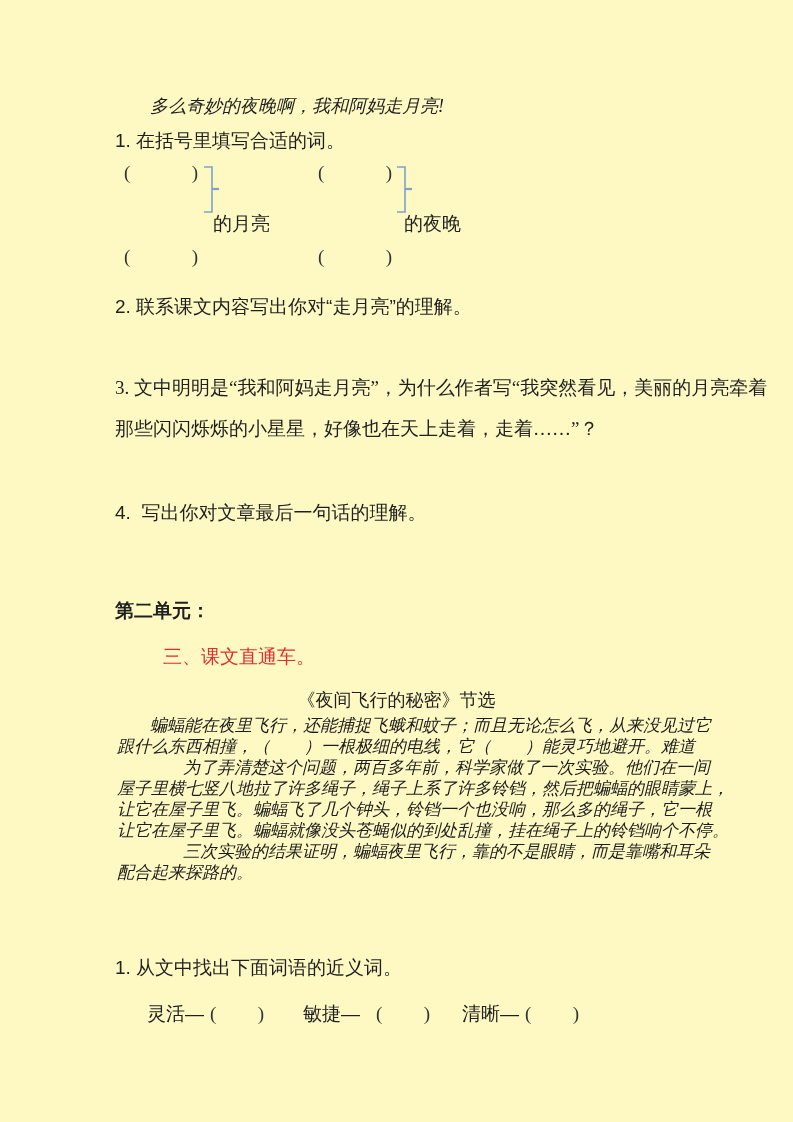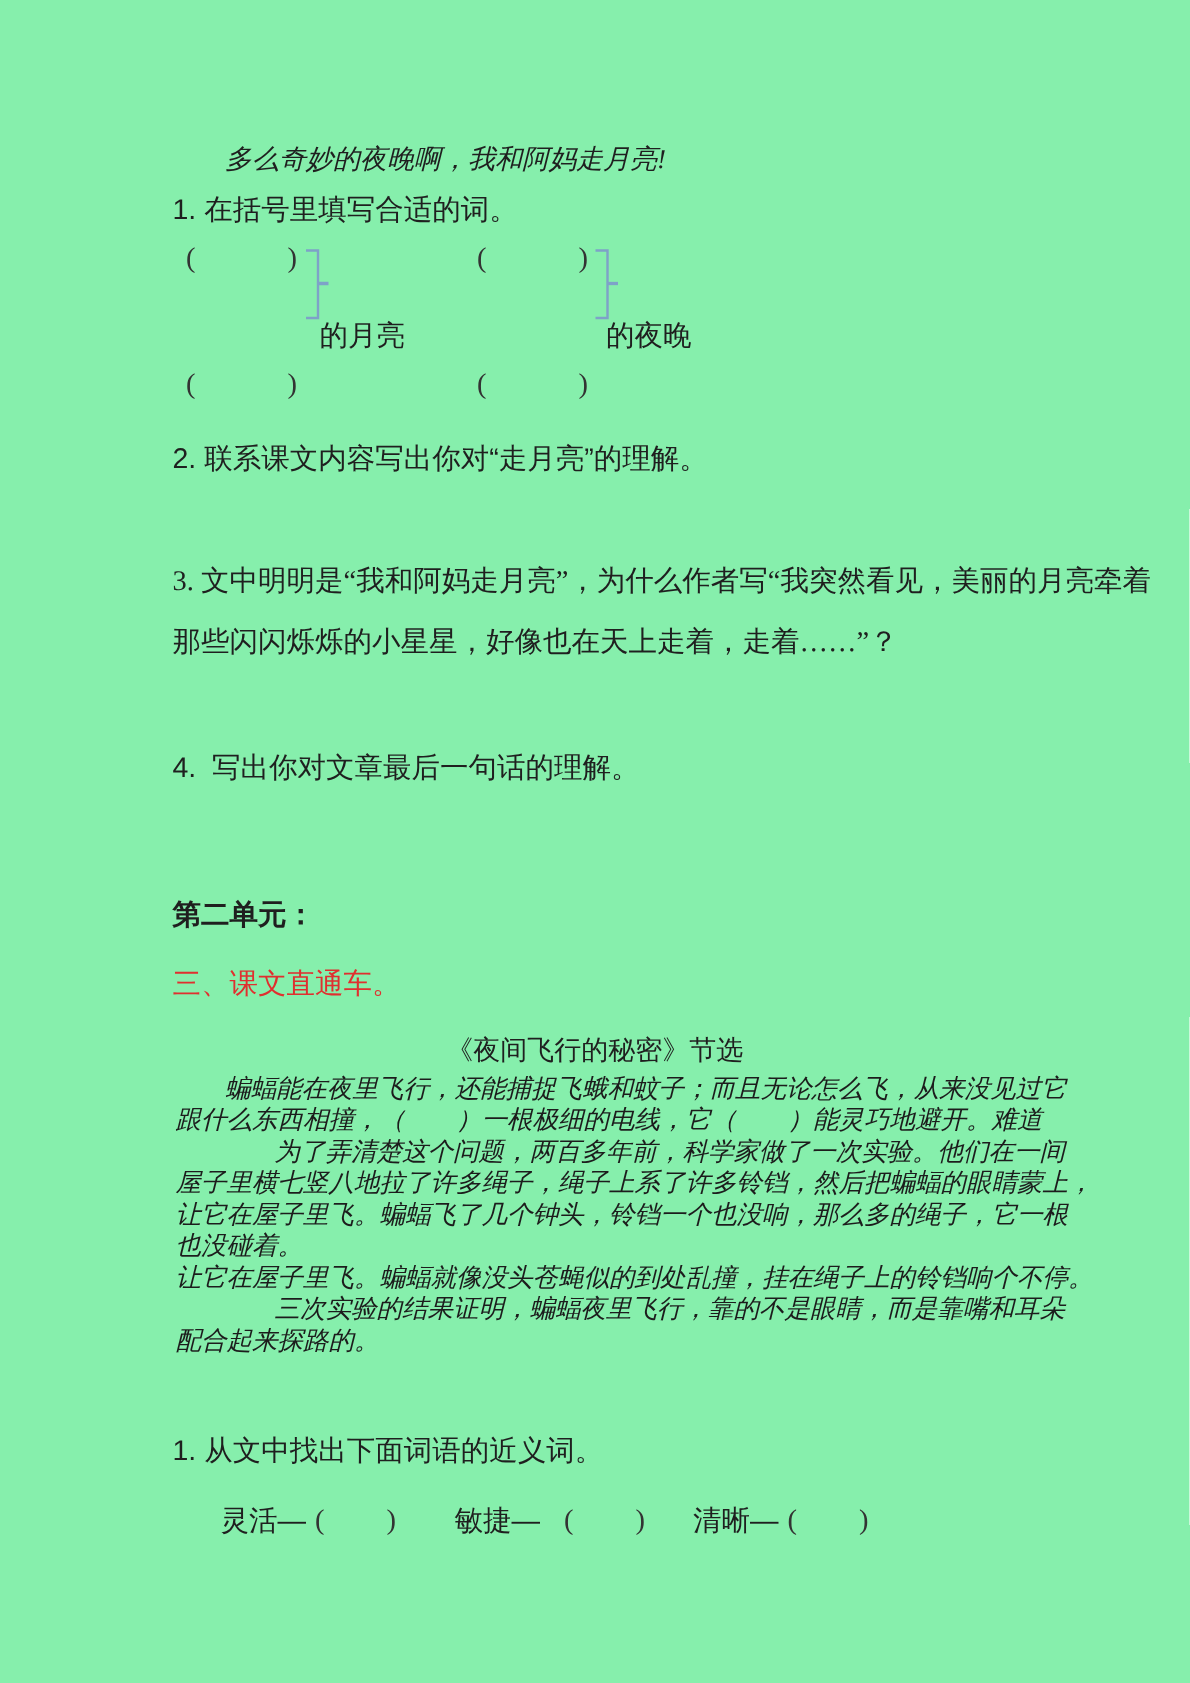--- a/index.html
+++ b/index.html
@@ -1,24 +1,24 @@
 <!DOCTYPE html>
 <html><head>
 <meta charset="utf-8">
 <style>
   html,body{margin:0;padding:0;background:#ffffff;}
-  .page{position:relative;width:793px;height:1122px;background:#86efac;overflow:hidden;
+  .page{position:relative;width:793px;height:1122px;background:#fef9c3;overflow:hidden;
         font-family:"Liberation Sans",sans-serif;color:#1f1f1f;}
   .abs{position:absolute;white-space:pre;}
   .kai{font-family:"Liberation Serif",serif;font-style:italic;}
   .hei{font-family:"Liberation Sans",sans-serif;font-style:normal;}
   .q{font-size:19px;line-height:24px;color:#1f1f1f;}
   .intro{font-size:18px;color:#1f1f1f;}
   .bold{font-weight:bold;}
-  .red{color:#e02f2f;}
+  .red{color:#e02f2f;margin-left:48px;}
   .paren-pair{display:inline-flex;justify-content:space-between;width:74px;
               font-size:19px;color:#333;font-family:"Liberation Serif",serif;}
   .paren-pair.small{width:54px;}
   .fill-label{font-size:19px;}
   .brace{position:absolute;width:24px;height:48px;}
   .passage{position:absolute;left:117px;top:715px;width:620px;font-size:17px;
            line-height:21px;color:#1c1c1c;}
   .passage .pline{white-space:pre;height:21px;}
   .ind2{padding-left:33px;}
   .ind4{padding-left:66px;}
@@ -72,21 +72,20 @@
   <div class="abs hei q red" style="left:115px;top:645px;">三、课文直通车。</div>
 
   <div class="title-center hei">《夜间飞行的秘密》节选</div>
 
   <div class="passage kai">
     <div class="pline ind2">蝙蝠能在夜里飞行，还能捕捉飞蛾和蚊子；而且无论怎么飞，从来没见过它</div>
     <div class="pline">跟什么东西相撞，（　　）一根极细的电线，它（　　）能灵巧地避开。难道</div>
     <div class="pline ind4">为了弄清楚这个问题，两百多年前，科学家做了一次实验。他们在一间</div>
     <div class="pline">屋子里横七竖八地拉了许多绳子，绳子上系了许多铃铛，然后把蝙蝠的眼睛蒙上，</div>
     <div class="pline">让它在屋子里飞。蝙蝠飞了几个钟头，铃铛一个也没响，那么多的绳子，它一根</div>
-    <div class="pline">也没碰着。</div>
     <div class="pline">让它在屋子里飞。蝙蝠就像没头苍蝇似的到处乱撞，挂在绳子上的铃铛响个不停。</div>
     <div class="pline ind4">三次实验的结果证明，蝙蝠夜里飞行，靠的不是眼睛，而是靠嘴和耳朵</div>
     <div class="pline">配合起来探路的。</div>
   </div>
 
   <div class="abs hei q" style="left:115px;top:956px;">1. 从文中找出下面词语的近义词。</div>
 
   <div class="syn-item hei" style="left:147px;top:1001px;">
     <span>灵活—</span>
     <span class="paren-pair small">

